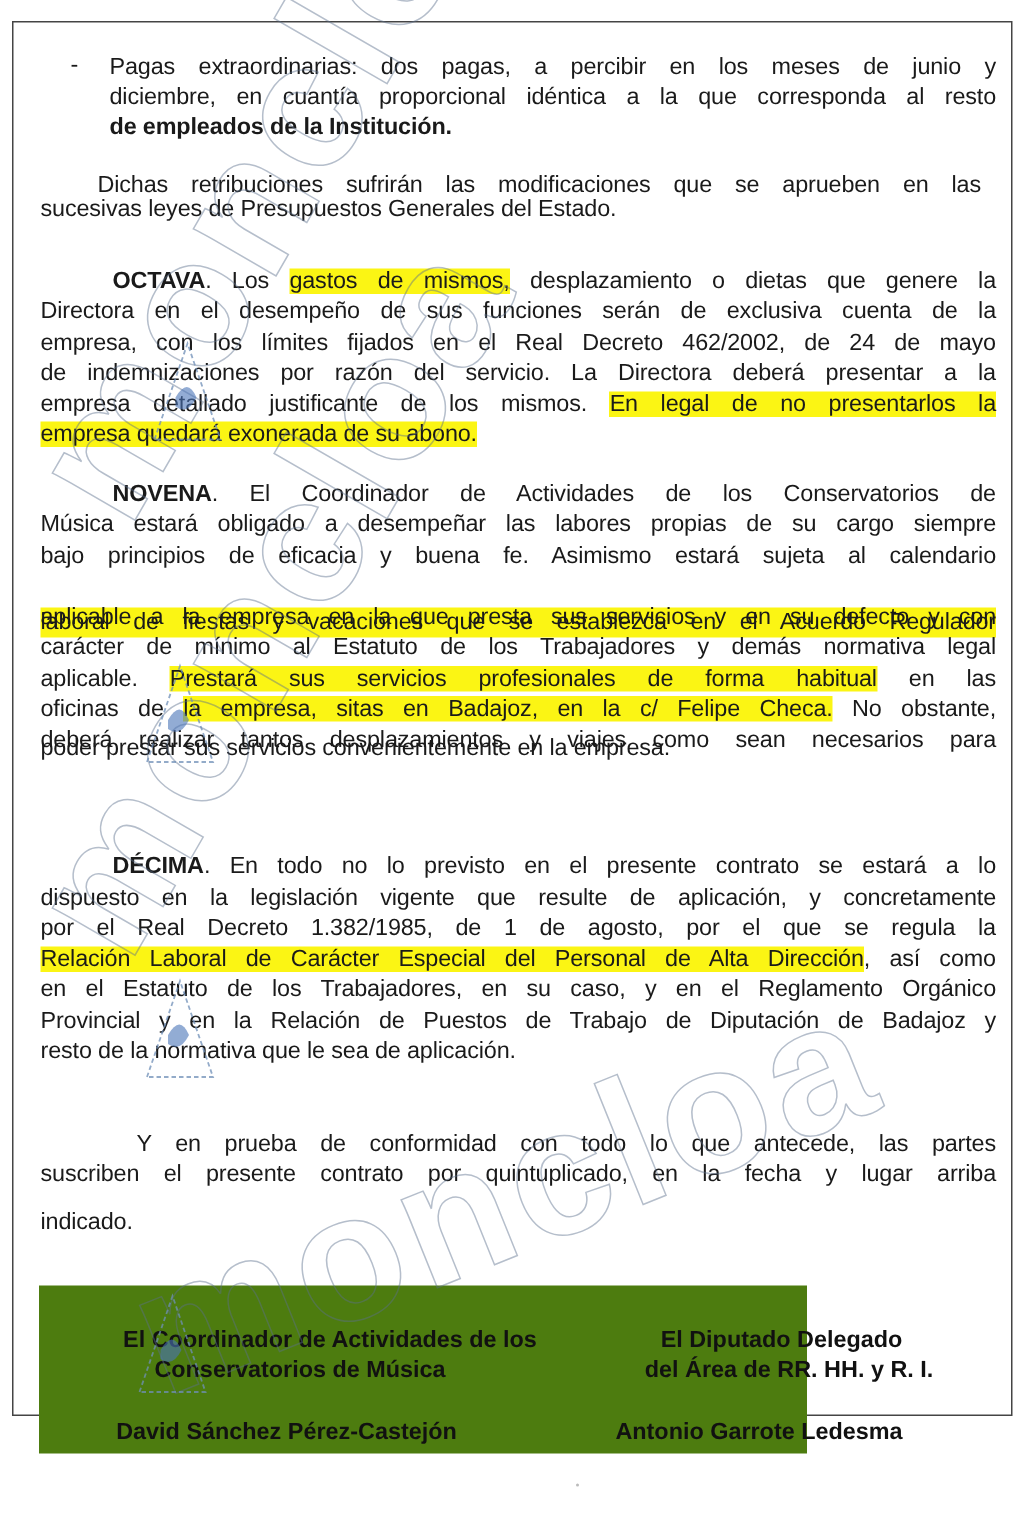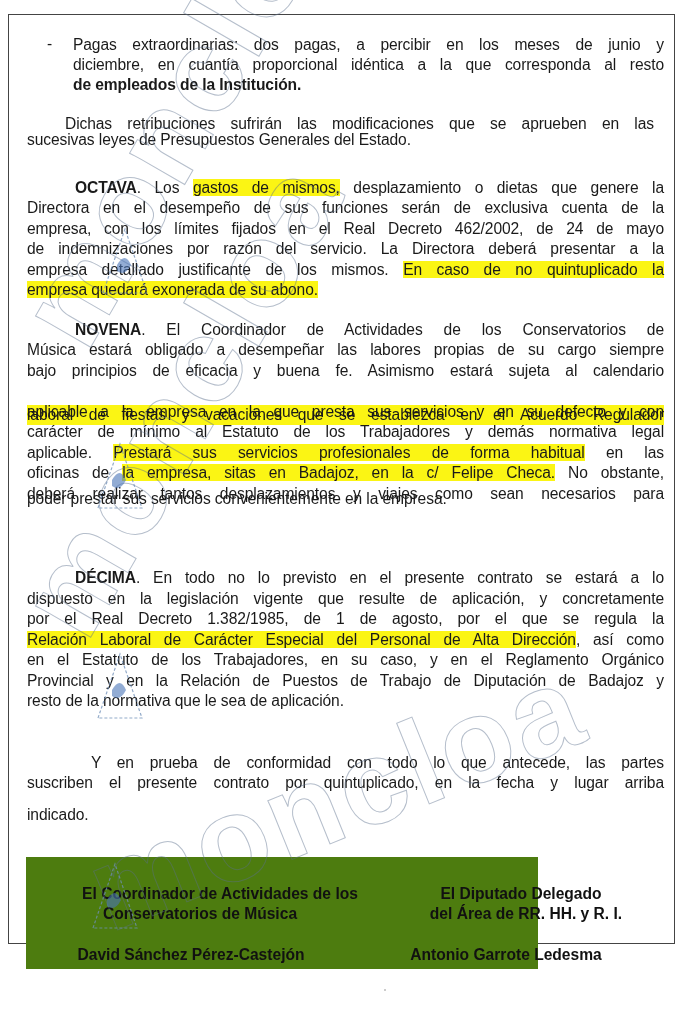--- a/index.html
+++ b/index.html
@@ -44,21 +44,21 @@
   <div class="line justify" style="top:40px; left:64px; width:591px;">diciembre, en cuantía proporcional idéntica a la que corresponda al resto</div>
   <div class="line" style="top:60px; left:64px; width:591px;font-weight:bold;">de empleados de la Institución.</div>
 
   <div class="line justify" style="top:99px; left:56px; width:589px;">Dichas retribuciones sufrirán las modificaciones que se aprueben en las</div>
   <div class="line" style="top:115px;">sucesivas leyes de Presupuestos Generales del Estado.</div>
 
   <div class="line justify" style="top:163px; left:66px; width:589px;"><span class="bold">OCTAVA</span><span>. Los </span><span class="hl">gastos de mismos,</span><span> desplazamiento o dietas que genere la</span></div>
   <div class="line justify" style="top:183px;">Directora en el desempeño de sus funciones serán de exclusiva cuenta de la</div>
   <div class="line justify" style="top:204px;">empresa, con los límites fijados en el Real Decreto 462/2002, de 24 de mayo</div>
   <div class="line justify" style="top:224px;">de indemnizaciones por razón del servicio. La Directora deberá presentar a la</div>
-  <div class="line justify" style="top:245px;"><span>empresa detallado justificante de los mismos. </span><span class="hl">En caso de no quintuplicado la</span></div>
+  <div class="line justify" style="top:245px;"><span>empresa detallado justificante de los mismos. </span><span class="hl">En legal de no presentarlos la</span></div>
   <div class="line" style="top:265px;"><span class="hl">empresa quedará exonerada de su abono.</span></div>
 
   <div class="line justify" style="top:305px; left:66px; width:589px;"><span class="bold">NOVENA</span><span>. El Coordinador de Actividades de los Conservatorios de</span></div>
   <div class="line justify" style="top:325px;">Música estará obligado a desempeñar las labores propias de su cargo siempre</div>
   <div class="line justify" style="top:346px;">bajo principios de eficacia y buena fe. Asimismo estará sujeta al calendario</div>
   <div class="line justify hl" style="top:366px;margin-top:24px;">laboral de fiestas y vacaciones que se establezca en el Acuerdo Regulador</div>
   <div class="line justify" style="top:387px;">aplicable a la empresa en la que presta sus servicios y en su defecto y con</div>
   <div class="line justify" style="top:407px;">carácter de mínimo al Estatuto de los Trabajadores y demás normativa legal</div>
   <div class="line justify" style="top:428px;"><span>aplicable.  </span><span class="hl">Prestará sus servicios profesionales de forma habitual</span><span> en las</span></div>
   <div class="line justify" style="top:448px;"><span>oficinas de </span><span class="hl">la empresa, sitas en Badajoz, en la c/ Felipe Checa.</span><span> No obstante,</span></div>

